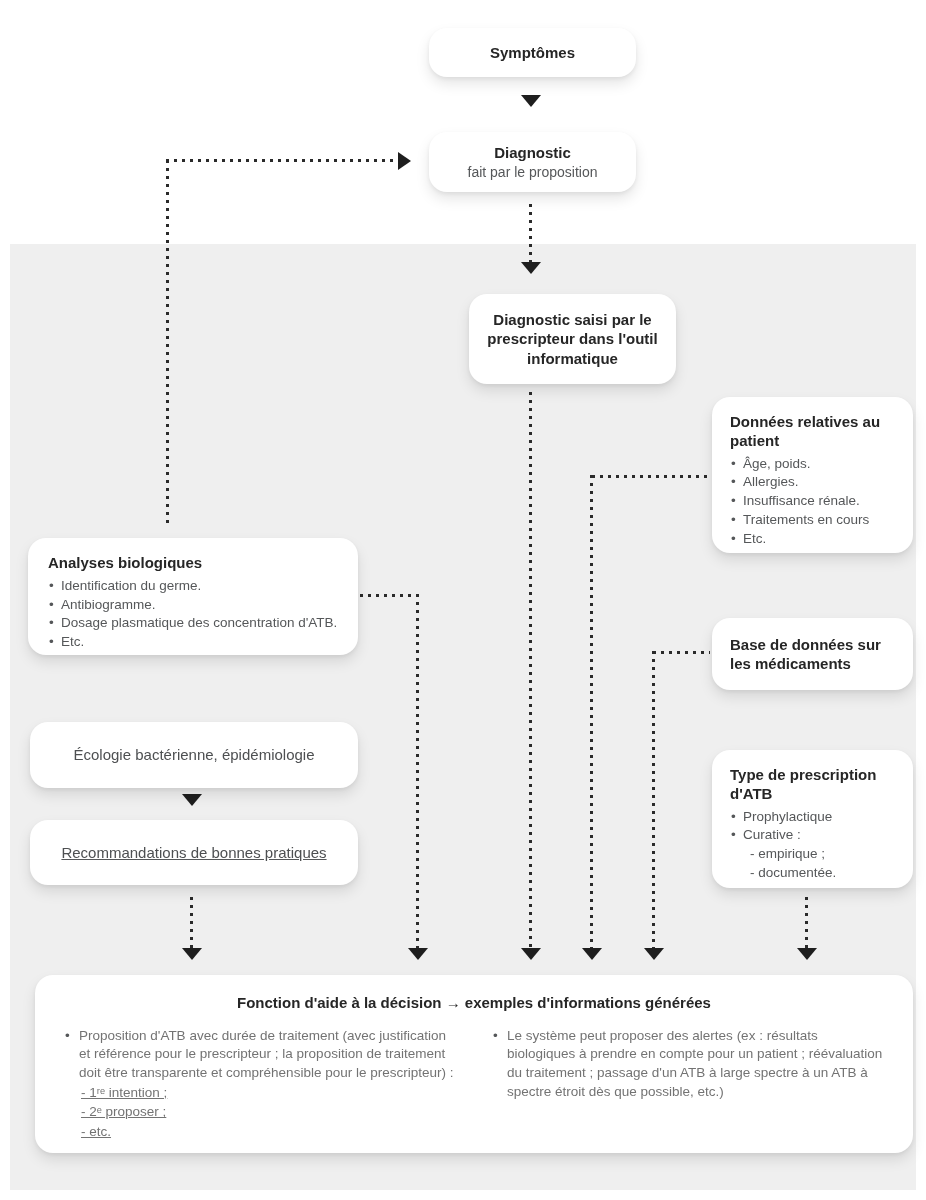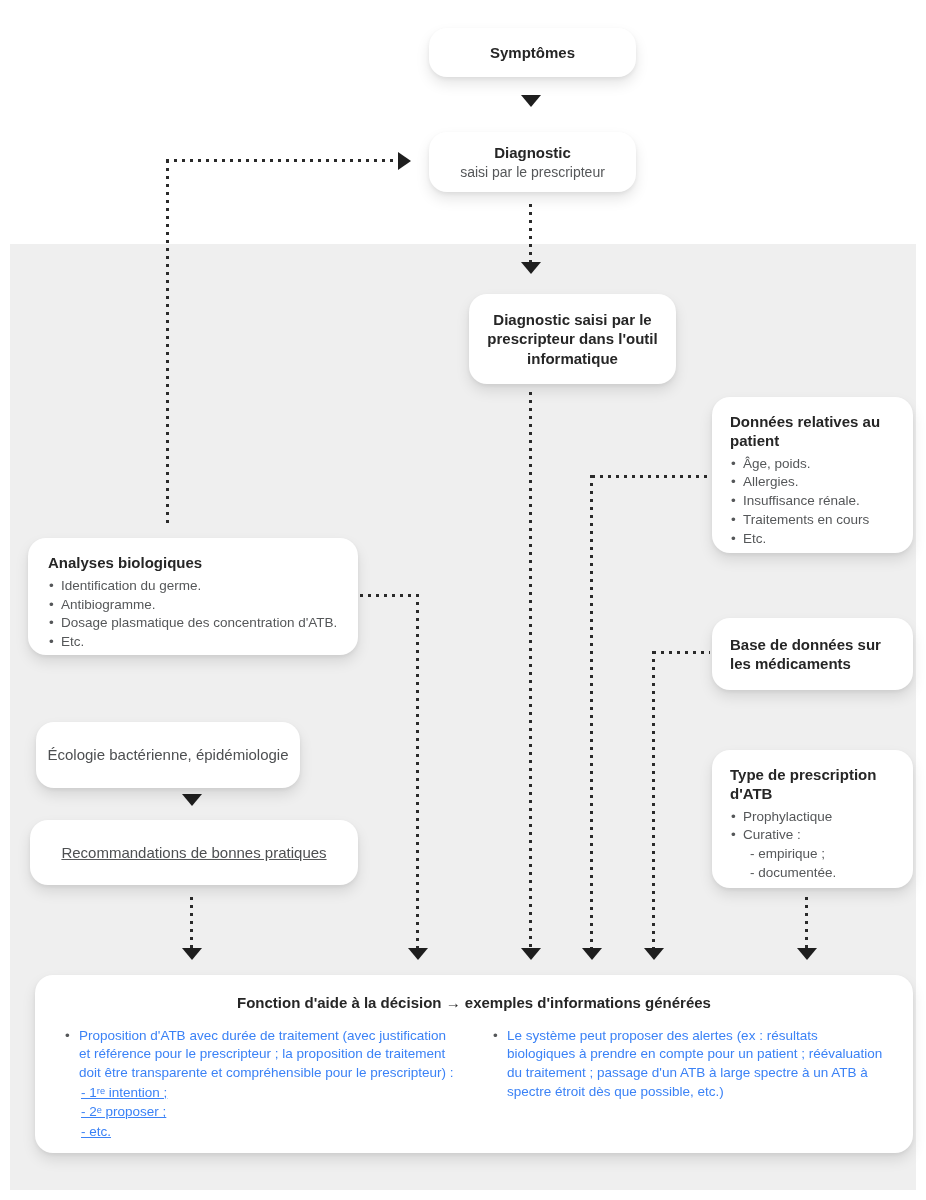--- a/index.html
+++ b/index.html
@@ -30,21 +30,21 @@
     background-image:repeating-linear-gradient(to right,#2a2a2a 0 3px,transparent 3px 8px);}
   
   .tri-down{position:absolute;width:0;height:0;
     border-left:10px solid transparent;border-right:10px solid transparent;border-top:12px solid #1e1e1e;}
   .tri-right{position:absolute;width:0;height:0;
     border-top:9px solid transparent;border-bottom:9px solid transparent;border-left:13px solid #1e1e1e;}
   
   .decision{padding:16px 24px 0 24px;}
   .decision .dtitle{font-weight:700;color:#262626;font-size:15px;text-align:center;margin:2px 0 14px 0;}
   .dcols{display:flex;gap:38px;}
-  .dcol{flex:1;font-size:13.5px;color:#3b82f6;line-height:1.38;}
+  .dcol{flex:1;font-size:13.5px;color:#737373;line-height:1.38;}
   .dcol .bullet{position:relative;padding-left:14px;}
   .dcol .bullet::before{content:"\2022";position:absolute;left:0;top:0;color:#555759;}
   .dcol ul.sublist{list-style:none;margin:1px 0 0 0;padding:0 0 0 16px;}
   .dcol ul.sublist li{margin:1px 0;text-decoration:underline;}
 </style>
 </head>
 <body>
 
 <div class="stage">
 
@@ -81,21 +81,21 @@
 
   <div class="vline" style="left:190px;top:897px;height:51px;"></div>
   <div class="tri-down" style="left:182px;top:948px;"></div>
 
   <div class="box center" style="left:429px;top:28px;width:207px;height:49px;">
     <div class="bold" style="font-size:15px;">Symptômes</div>
   </div>
 
   <div class="box center" style="left:429px;top:132px;width:207px;height:60px;">
     <div class="bold" style="font-size:15px;">Diagnostic</div>
-    <div style="font-size:14px;">saisi par le prescripteur</div>
+    <div style="font-size:14px;">fait par le proposition</div>
   </div>
 
   <div class="box center" style="left:429px;top:294px;width:207px;height:90px;padding:0 4px;margin-left:40px;">
     <div class="bold" style="font-size:15px;line-height:1.3;">Diagnostic saisi par le prescripteur dans l'outil informatique</div>
   </div>
 
   <div class="box" style="left:712px;top:397px;width:201px;height:156px;padding:16px 12px 5px 18px;">
     <div class="title">Données relatives au patient</div>
     <ul class="blist">
       <li>Âge, poids.</li>
@@ -113,21 +113,21 @@
       <li>Antibiogramme.</li>
       <li>Dosage plasmatique des concentration d'ATB.</li>
       <li>Etc.</li>
     </ul>
   </div>
 
   <div class="box" style="left:712px;top:618px;width:201px;height:72px;display:flex;align-items:center;padding:0 12px 0 18px;">
     <div class="bold" style="font-size:15px;line-height:1.3;">Base de données sur les médicaments</div>
   </div>
 
-  <div class="box center" style="left:36px;top:722px;width:264px;height:66px;">
+  <div class="box center" style="left:30px;top:722px;width:328px;height:66px;">
     <div style="font-size:15px;color:#4d4f51;">Écologie bactérienne, épidémiologie</div>
   </div>
 
   <div class="box" style="left:712px;top:750px;width:201px;height:138px;padding:16px 10px 10px 18px;">
     <div class="title">Type de prescription d'ATB</div>
     <ul class="blist">
       <li>Prophylactique</li>
       <li>Curative :</li>
       <li class="subitem">- empirique ;</li>
       <li class="subitem">- documentée.</li>

